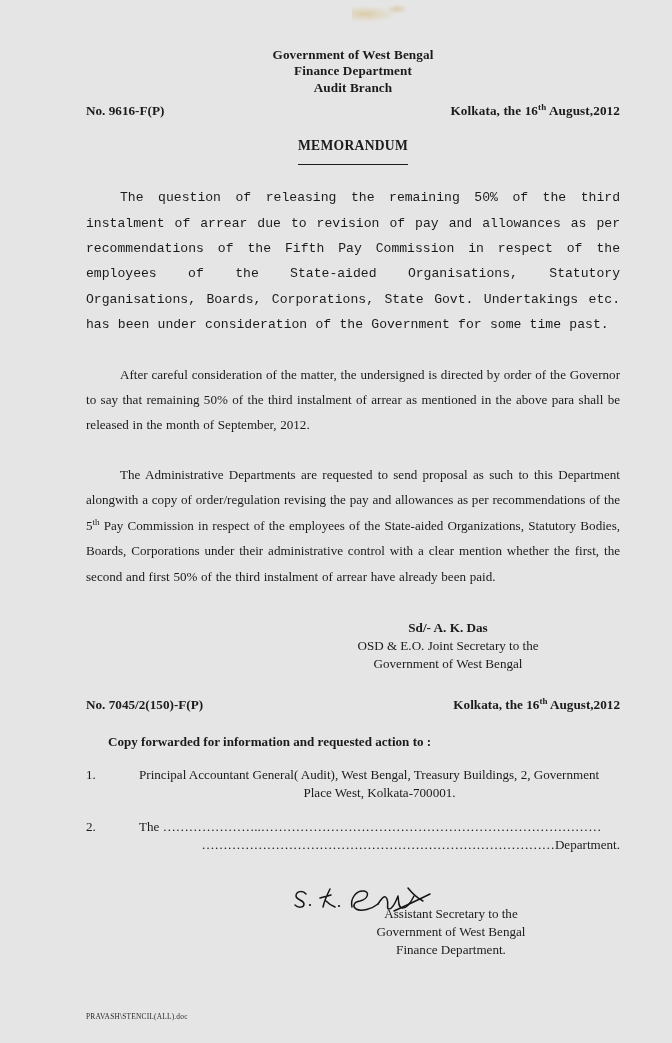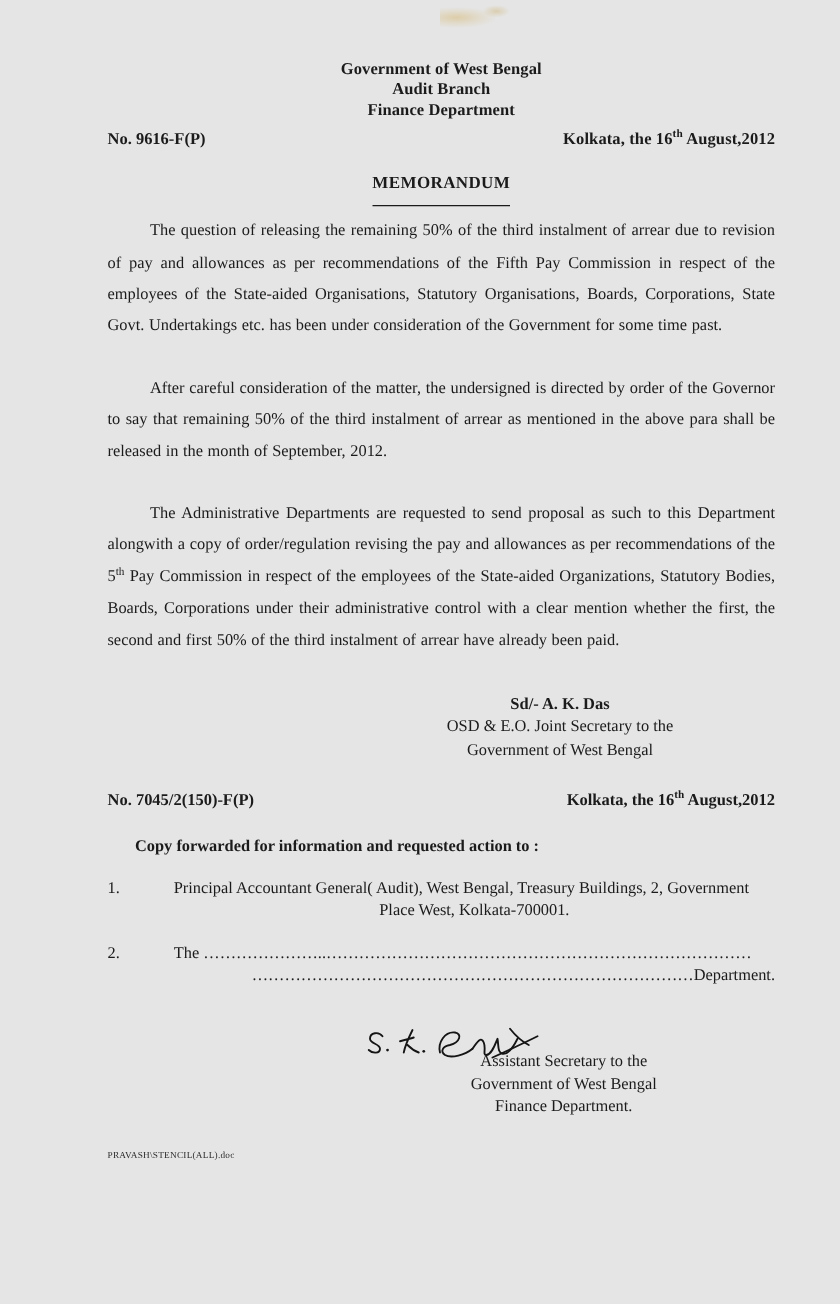--- a/index.html
+++ b/index.html
@@ -76,21 +76,21 @@
   }
 
   p.body {
     font-size: 13.1px;
     line-height: 25.4px;
     text-align: justify;
     text-indent: 34px;
     margin: 0;
     word-spacing: .4px;
   }
-  p.p1 { margin-top: 17px; }
+  p.p1 { margin-top: 31px; font-family: Liberation Mono, monospace; }
   p.p2 { margin-top: 24px; }
   p.p3 { margin-top: 24px; }
 
   .sig-top {
     margin-top: 30px;
     text-align: center;
     font-size: 13.1px;
     line-height: 18.2px;
     padding-left: 190px;
   }
@@ -136,40 +136,40 @@
     position: absolute;
     top: -20px;
     left: 50%;
     transform: translateX(-42%);
     width: 150px;
     height: 34px;
     pointer-events: none;
   }
 
   .footer-note {
-    margin-top: 24px;
+    margin-top: 52px;
     font-size: 7.4px;
     letter-spacing: .2px;
     color: #2a2a2a;
   }
 </style>
 </head>
 <body>
 
 <div class="page">
 
   <div class="stain"></div>
   <div class="stain2"></div>
 
   <div class="content">
 
     <div class="head-block">
       <div>Government of West Bengal</div>
+      <div>Finance Department</div>
       <div>Audit Branch</div>
-      <div>Finance Department</div>
     </div>
 
     <div class="numline">
       <span>No. 9616-F(P)</span>
       <span class="right"><span>Kolkata, the 16</span><sup>th</sup><span> August,2012</span></span>
     </div>
 
     <div class="memo-title"><span>MEMORANDUM</span></div>
 
     <p class="body p1">The question of releasing the remaining 50% of the third instalment of arrear due to revision of pay and allowances as per recommendations of the Fifth Pay Commission in respect of the employees of the State-aided Organisations, Statutory Organisations, Boards, Corporations, State Govt. Undertakings etc. has been under consideration of the Government for some time past.</p>

